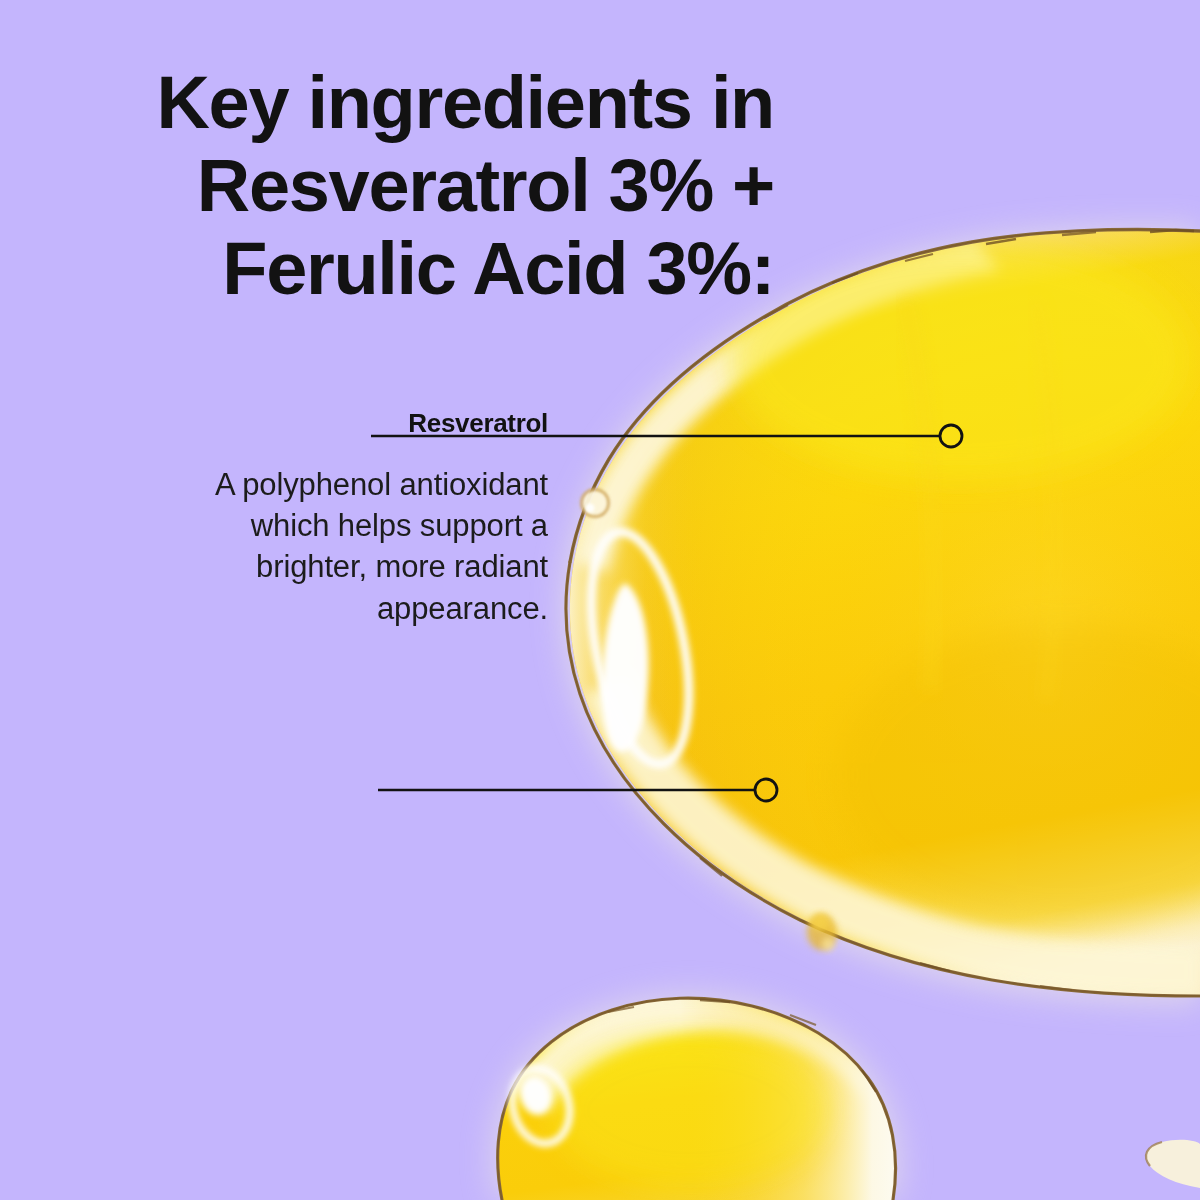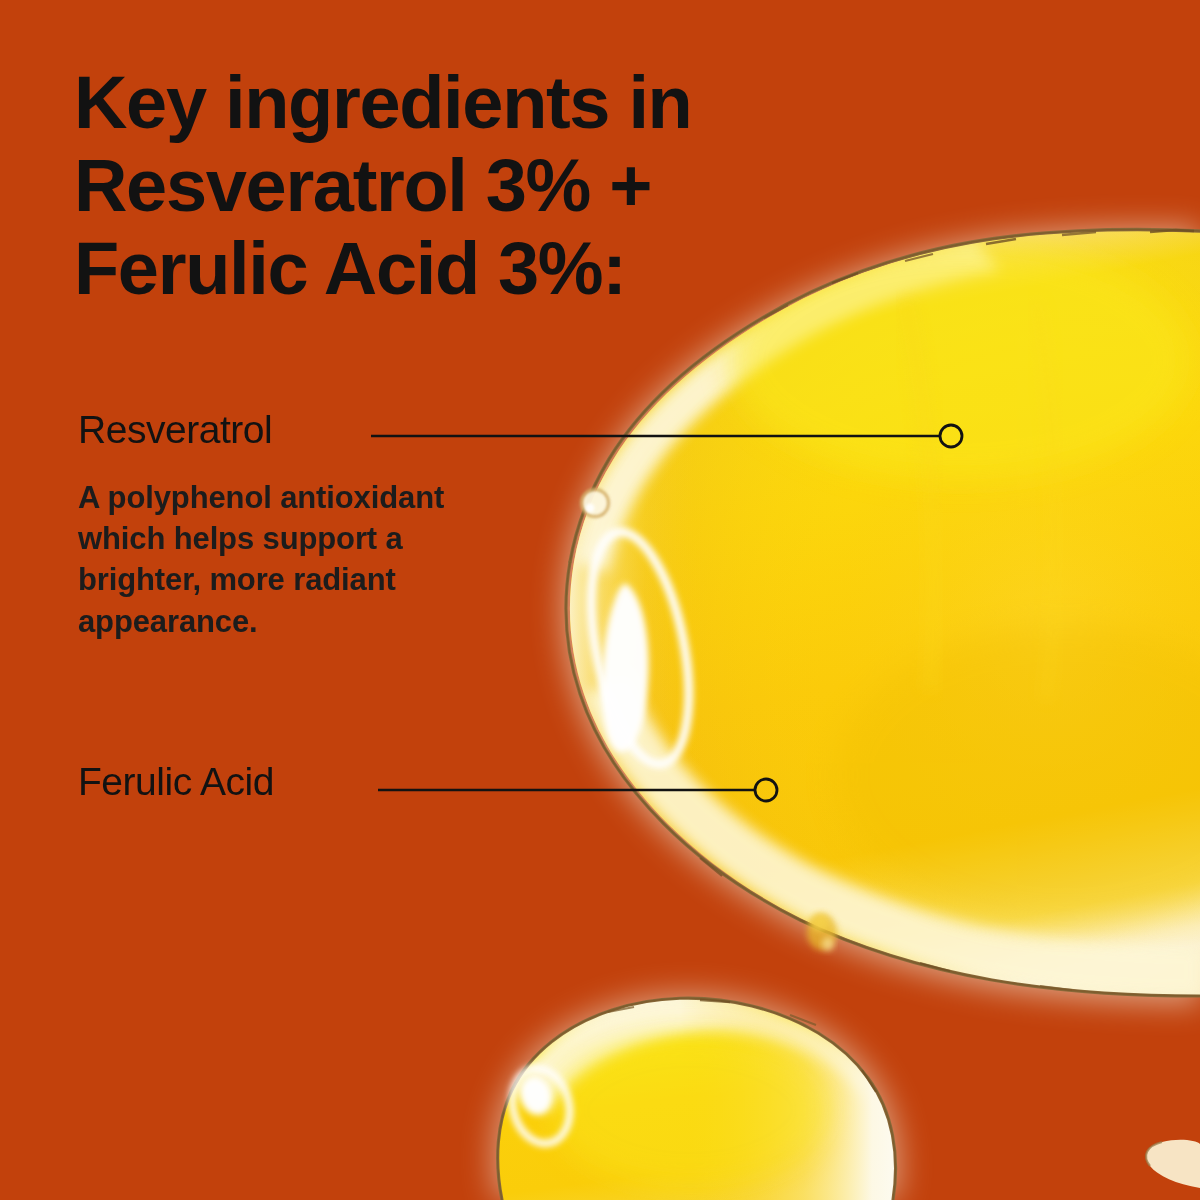--- a/index.html
+++ b/index.html
@@ -11,22 +11,23 @@
     width: 1200px;
     height: 1200px;
     background: #f7f6f4;
     font-family: "Liberation Sans", sans-serif;
     overflow: hidden;
   }
   #stage {
     position: relative;
     width: 1200px;
     height: 1200px;
-    background: #c2410c;
+    background: #c4b5fd;
     overflow: hidden;
+    text-align: right;
   }
 
   
   #artwork {
     position: absolute;
     left: 0; top: 0;
     width: 1200px;
     height: 1200px;
     z-index: 1;
   }
@@ -57,32 +58,32 @@
   .ing-block {
     position: absolute;
     left: 78px;
     width: 470px;
   }
   .ing-1 { top: 410px; }
   .ing-2 { top: 762px; }
 
   .ing-title {
     margin: 0;
-    font-size: 39px;
+    font-size: 26px;
     line-height: 1.0;
-    font-weight: 400;
+    font-weight: 700;
     letter-spacing: -0.012em;
     color: #121212;
   }
   .ing-desc {
     margin: 0;
     padding-top: 28px;
     font-size: 31px;
     line-height: 1.33;
-    font-weight: 700;
+    font-weight: 400;
     letter-spacing: -0.004em;
     color: #1c1c1c;
     white-space: pre-line;
   }
 
   
   #callouts {
     position: absolute;
     left: 0; top: 0;
     width: 1200px;
@@ -361,21 +362,20 @@
 
     <div class="ing-block ing-1">
       <h2 class="ing-title">Resveratrol</h2>
       <p class="ing-desc">A polyphenol antioxidant
 which helps support a
 brighter, more radiant
 appearance.</p>
     </div>
 
     <div class="ing-block ing-2">
-      <h2 class="ing-title">Ferulic Acid</h2>
     </div>
   </div>
 
   <svg id="callouts" viewBox="0 0 1200 1200" xmlns="http://www.w3.org/2000/svg">
     <g>
       <line x1="371" y1="436" x2="940" y2="436" stroke="#121212" stroke-width="2.6"></line>
       <circle cx="951" cy="436" r="11" fill="none" stroke="#121212" stroke-width="2.8"></circle>
     </g>
     <g>
       <line x1="378" y1="790" x2="755" y2="790" stroke="#121212" stroke-width="2.6"></line>

